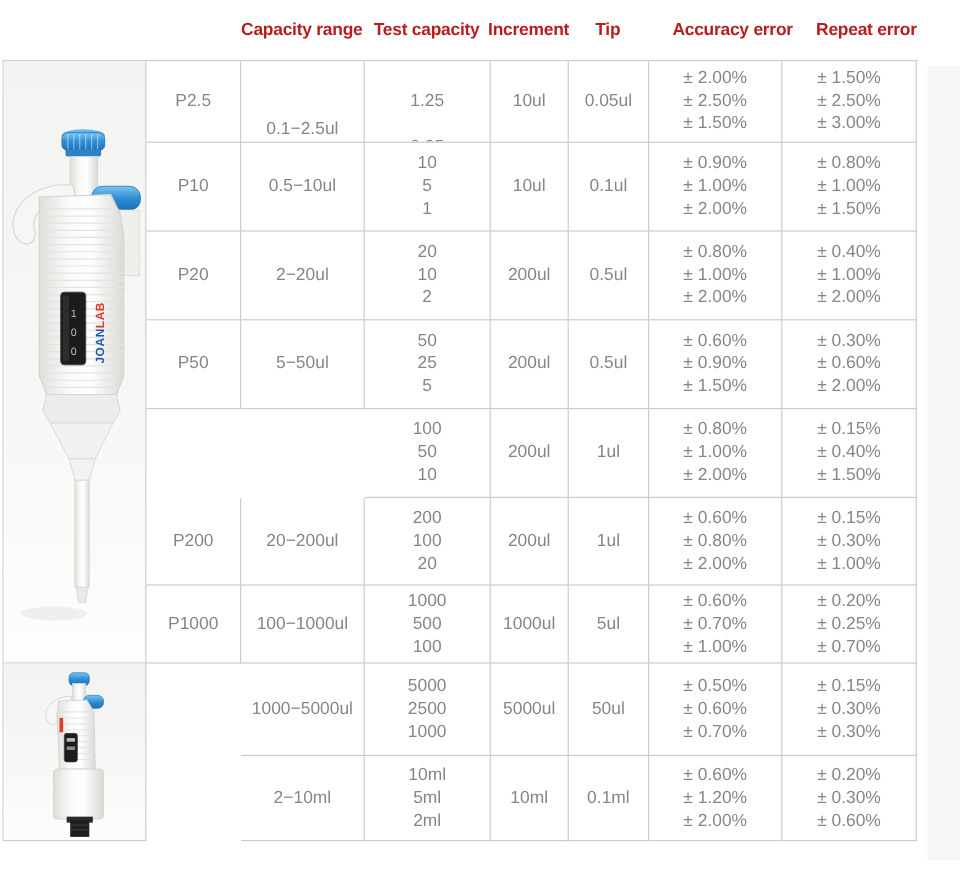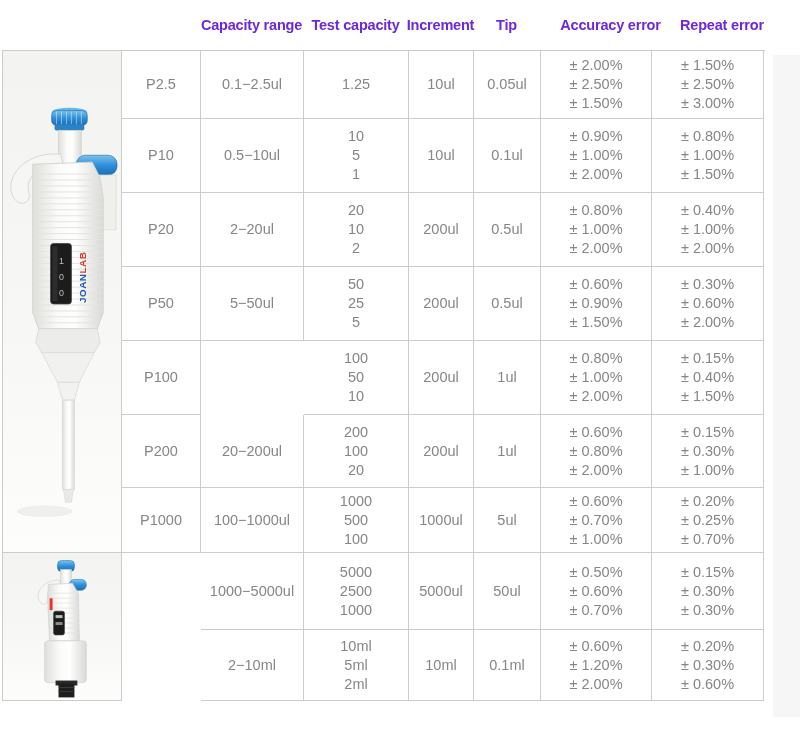--- a/index.html
+++ b/index.html
@@ -5,21 +5,21 @@
   html,body{margin:0;padding:0;background:#ffffff;}
   .page{position:relative;width:800px;height:746px;background:#ffffff;overflow:hidden;
         font-family:"Liberation Sans",sans-serif;}
   
   .right-strip{position:absolute;left:773px;top:55px;width:27px;height:662px;background:#f6f6f6;}
 
   
   .header-row{position:absolute;left:2px;top:0;width:761px;height:50px;display:grid;
               grid-template-columns:119px 79px 103px 105px 65px 67px 111px 112px;}
   .header-cell{display:flex;align-items:center;justify-content:center;
-               font-weight:bold;font-size:14.5px;color:#6d28d9;letter-spacing:-0.2px;white-space:nowrap;}
+               font-weight:bold;font-size:14.5px;color:#b91c1c;letter-spacing:-0.2px;white-space:nowrap;}
   .header-cell.shift{transform:translateX(15px);}
 
   
   .spec-table{position:absolute;left:2px;top:50px;width:763px;box-sizing:border-box;
               border-top:1px solid #cccccc;border-left:1px solid #cccccc;
               display:grid;
               grid-template-columns:119px 79px 103px 105px 65px 67px 111px 112px;
               grid-template-rows:68px 74px 74px 74px 74px 73px 65px 77px 71px;
               background:#ffffff;}
   .cell{border-right:1px solid #cccccc;border-bottom:1px solid #cccccc;
@@ -176,21 +176,21 @@
         <g stroke="#3c3c3c" stroke-width="1">
           <line x1="56" y1="135" x2="72" y2="135"></line>
             <line x1="56" y1="139" x2="72" y2="139"></line>
         </g>
       </svg>
     </div>
 
   <div class="cell" style="grid-area: 1 / 2;">
         <span>P2.5</span>
       </div>
-      <div class="cell" style="grid-area: 1 / 3;">
+      <div class="cell" style="grid-area: 1 / 3; justify-content: flex-end;">
         <span>0.1−2.5ul</span>
       </div>
       <div class="cell" style="grid-area: 1 / 4; gap: 20px;">
         <div>2.5</div>
         <div>1.25</div>
         <div>0.25</div>
       </div>
       <div class="cell" style="grid-area: 1 / 5;">
         <span>10ul</span>
       </div>
@@ -281,23 +281,20 @@
       <div class="cell" style="grid-area: 4 / 7;">
         <div>± 0.60%</div>
         <div>± 0.90%</div>
         <div>± 1.50%</div>
       </div>
       <div class="cell" style="grid-area: 4 / 8;">
         <div>± 0.30%</div>
         <div>± 0.60%</div>
         <div>± 2.00%</div>
       </div>
-      <div class="cell" style="grid-area: 5 / 2;">
-        <span>P100</span>
-      </div>
       <div class="cell" style="grid-area: 5 / 4;">
         <div>100</div>
         <div>50</div>
         <div>10</div>
       </div>
       <div class="cell" style="grid-area: 5 / 5;">
         <span>200ul</span>
       </div>
       <div class="cell" style="grid-area: 5 / 6;">
         <span>1ul</span>

